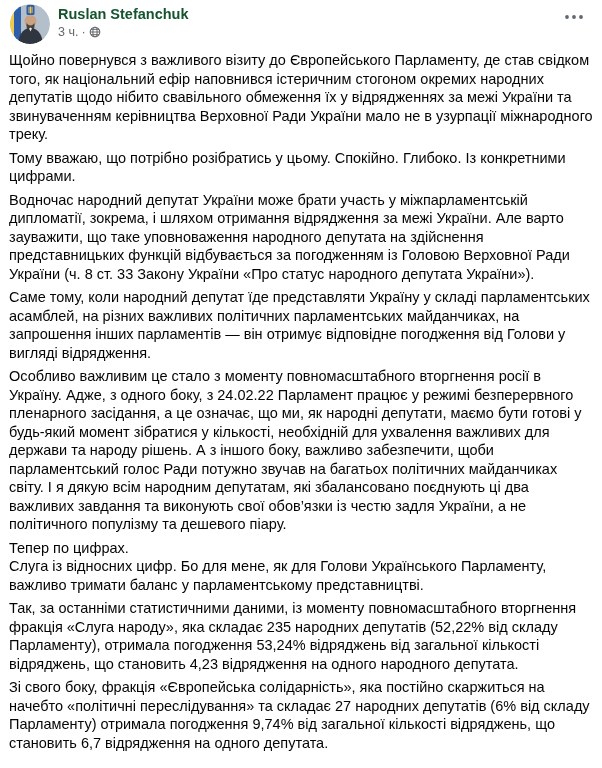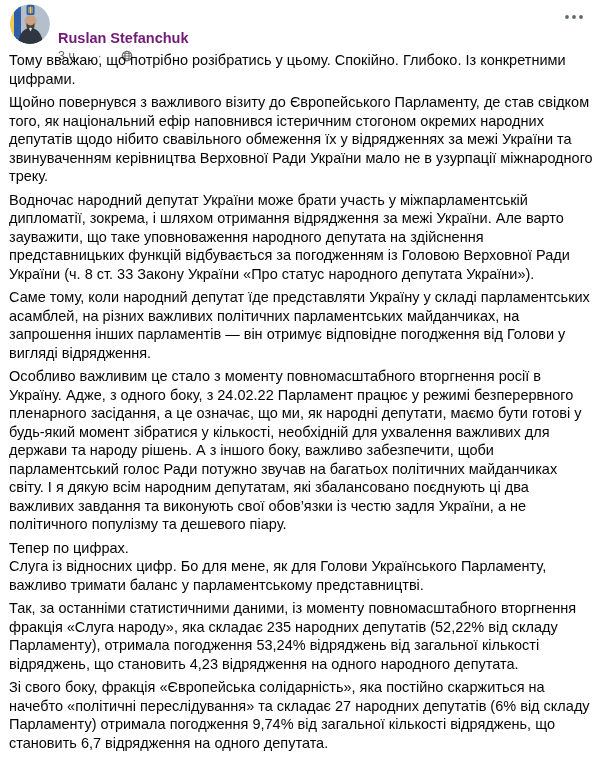--- a/index.html
+++ b/index.html
@@ -27,29 +27,28 @@
     overflow: hidden;
     flex: 0 0 40px;
     cursor: pointer;
     position: relative;
   }
   .avatar svg { display: block; }
   .header-text { margin-left: 8px; flex: 1 1 auto; padding-top: 1px; }
   .author {
     font-size: 14.5px;
     font-weight: 700;
-    color: #701a75;
+    color: #14532d;
     line-height: 19px;
     cursor: pointer;
-    margin-top: 24px;
   }
   .meta {
     display: flex;
     align-items: center;
-    gap: 20px;
+    gap: 4px;
     color: #65676b;
     font-size: 12.5px;
     line-height: 16px;
   }
   .meta .sep { margin: 0 -1px; }
   .globe { display: inline-flex; align-items: center; }
   .menu {
     padding: 6px 4px;
     margin-top: 4px;
     cursor: pointer;
@@ -116,22 +115,22 @@
       <svg width="20" height="6" viewBox="0 0 20 6">
         <circle cx="3" cy="3" r="1.9" fill="#606770"></circle>
         <circle cx="10" cy="3" r="1.9" fill="#606770"></circle>
         <circle cx="17" cy="3" r="1.9" fill="#606770"></circle>
       </svg>
     </div>
 
   </div>
 
   <div class="content">
+    <div class="para">Щойно повернувся з важливого візиту до Європейського Парламенту, де став свідком того, як національний ефір наповнився істеричним стогоном окремих народних депутатів щодо нібито свавільного обмеження їх у відрядженнях за межі України та звинуваченням керівництва Верховної Ради України мало не в узурпації міжнародного треку.</div>
     <div class="para">Тому вважаю, що потрібно розібратись у цьому. Спокійно. Глибоко. Із конкретними цифрами.</div>
-    <div class="para">Щойно повернувся з важливого візиту до Європейського Парламенту, де став свідком того, як національний ефір наповнився істеричним стогоном окремих народних депутатів щодо нібито свавільного обмеження їх у відрядженнях за межі України та звинуваченням керівництва Верховної Ради України мало не в узурпації міжнародного треку.</div>
     <div class="para">Водночас народний депутат України може брати участь у міжпарламентській дипломатії, зокрема, і шляхом отримання відрядження за межі України. Але варто зауважити, що таке уповноваження народного депутата на здійснення представницьких функцій відбувається за погодженням із Головою Верховної Ради України (ч. 8 ст. 33 Закону України «Про статус народного депутата України»).</div>
     <div class="para">Саме тому, коли народний депутат їде представляти Україну у складі парламентських асамблей, на різних важливих політичних парламентських майданчиках, на запрошення інших парламентів — він отримує відповідне погодження від Голови у вигляді відрядження.</div>
     <div class="para">Особливо важливим це стало з моменту повномасштабного вторгнення росії в Україну. Адже, з одного боку, з 24.02.22 Парламент працює у режимі безперервного пленарного засідання, а це означає, що ми, як народні депутати, маємо бути готові у будь-який момент зібратися у кількості, необхідній для ухвалення важливих для держави та народу рішень. А з іншого боку, важливо забезпечити, щоби парламентський голос Ради потужно звучав на багатьох політичних майданчиках світу. І я дякую всім народним депутатам, які збалансовано поєднують ці два важливих завдання та виконують свої обов’язки із честю задля України, а не політичного популізму та дешевого піару.</div>
     <div class="para">Тепер по цифрах.
 Слуга із відносних цифр. Бо для мене, як для Голови Українського Парламенту, важливо тримати баланс у парламентському представництві.</div>
     <div class="para">Так, за останніми статистичними даними, із моменту повномасштабного вторгнення фракція «Слуга народу», яка складає 235 народних депутатів (52,22% від складу Парламенту), отримала погодження 53,24% відряджень від загальної кількості відряджень, що становить 4,23 відрядження на одного народного депутата.</div>
     <div class="para">Зі свого боку, фракція «Європейська солідарність», яка постійно скаржиться на начебто «політичні переслідування» та складає 27 народних депутатів (6% від складу Парламенту) отримала погодження 9,74% від загальної кількості відряджень, що становить 6,7 відрядження на одного депутата.</div>
   </div>
 
 </div>

